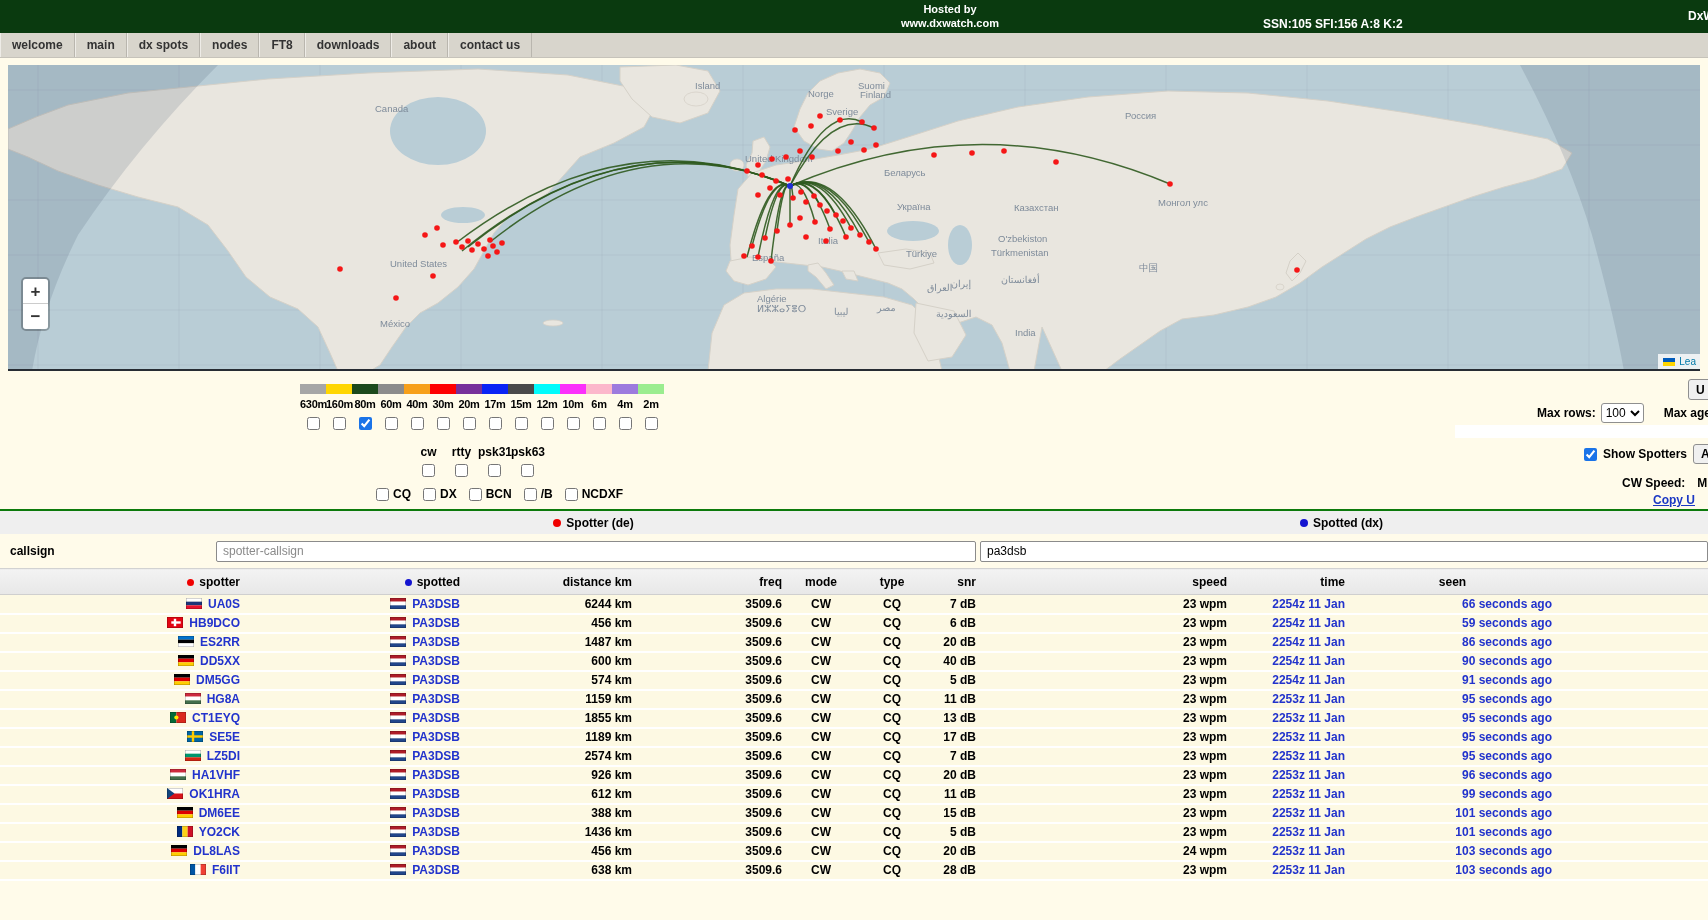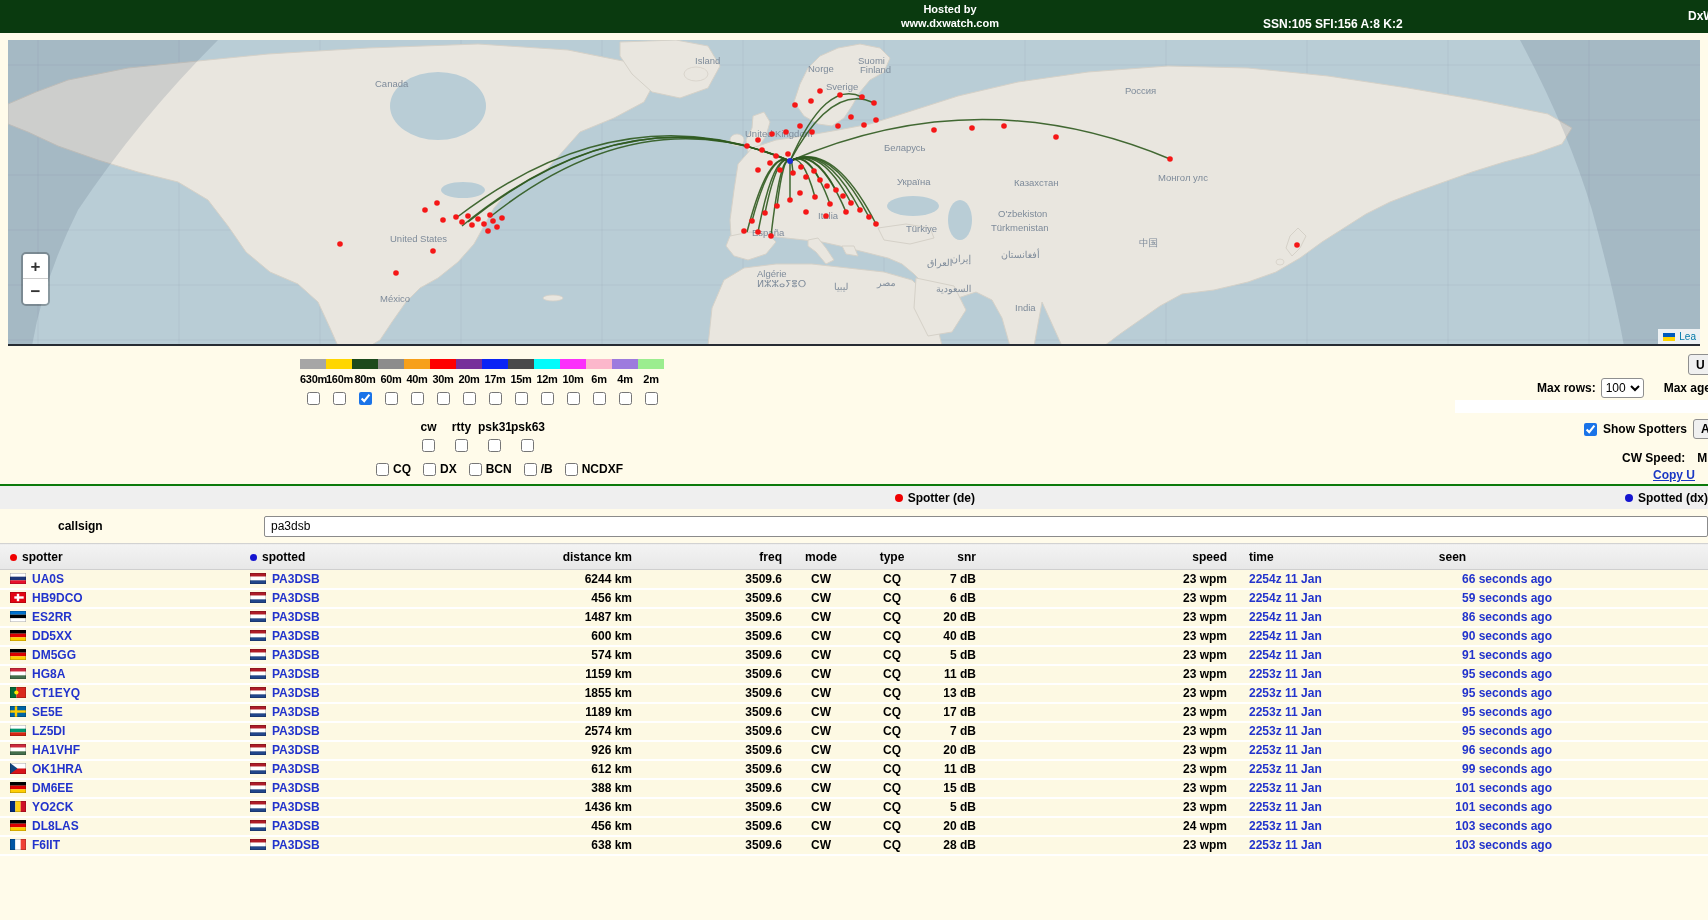--- a/index.html
+++ b/index.html
@@ -51,37 +51,37 @@
   .maxrow-row { position:absolute; top:32px; left:1537px; display:flex; align-items:center; gap:5px; white-space:nowrap; font-size:12px; }
   .maxrow-row select { font-size:12px; height:20px; border:1px solid #8f8f8f; border-radius:3px; background:#fff; cursor:pointer; }
   .white-strip { position:absolute; top:54px; left:1455px; width:253px; height:13px; background:#fff; }
   .spotters-row { position:absolute; top:73px; left:1584px; display:flex; align-items:center; gap:6px; white-space:nowrap; font-size:12px; }
   .cwspeed-row { position:absolute; top:105px; left:1622px; display:flex; gap:12px; white-space:nowrap; font-size:12px; }
   .copy-link { position:absolute; top:122px; left:1653px; color:#1b38c4; text-decoration:underline; font-size:12px; cursor:pointer; white-space:nowrap; }
 
   .greenline { height:2px; background:#0c7a0c; }
 
   .legendrow { display:grid; grid-template-columns:212px 763px 733px; height:23px; background:#efefef; align-items:center; }
-  .legenditem { display:flex; align-items:center; justify-content:flex-end; gap:5px; font-size:12px; font-weight:bold; }
+  .legenditem { display:flex; align-items:center; justify-content:center; gap:5px; font-size:12px; font-weight:bold; }
   .dot { display:inline-block; width:8px; height:8px; border-radius:50%; }
   .dot.red { background:#f00000; }
   .dot.blue { background:#1414d0; }
 
   .callsignrow { display:flex; align-items:center; height:34px; }
-  .callsignrow .cl { width:216px; padding-left:10px; font-size:12px; font-weight:bold;margin-left:48px; }
+  .callsignrow .cl { width:216px; padding-left:10px; font-size:12px; font-weight:bold; }
   .callsignrow input { height:21px; border:1px solid #8b8b8b; border-radius:2px; font-size:12px; padding:1px 6px; background:#fff; }
   .callsignrow input::placeholder { color:#8a8a8a; font-weight:normal; }
   .in-spotter { width:760px; margin-right:4px; }
   .in-spotted { flex:1; }
 
   table { width:1708px; border-collapse:collapse; table-layout:fixed; font-size:12px; font-weight:bold; }
   thead th { height:26px; background:linear-gradient(#f3f3f3,#e7e7e7); border-top:1px solid #d2d2d2;
              border-bottom:1px solid #cfcfcf; font-size:12px; font-weight:bold; white-space:nowrap; overflow:hidden; }
   tbody td { height:19px; background:#fdf9e3; border-bottom:2px solid #ffffff; white-space:nowrap; overflow:hidden; }
-  .al-l { text-align:left; padding-left:10px; }
+  .al-l { text-align:right; padding-left:10px; }
   .al-r { text-align:right; padding-right:8px; }
   .al-c { text-align:center; }
   .pad-time { padding-left:14px; }
   a.cs { color:#2233cc; text-decoration:none; cursor:pointer; }
   .bluetxt { color:#2233cc; }
   .flag { display:inline-block; margin-right:6px; vertical-align:-1px; line-height:0; }
   .hdot { display:inline-block; width:7px; height:7px; border-radius:50%; margin-right:5px; vertical-align:0; }
 </style>
 </head>
 <body>
@@ -90,20 +90,30 @@
 
   <header class="topbar">
     <div class="hosted">
       <div>Hosted by</div>
       <div>www.dxwatch.com</div>
     </div>
     <div class="solar">SSN:105 SFI:156 A:8 K:2</div>
     <div class="dxw">DxWa</div>
   </header>
 
+  <nav class="navbar" id="navbar">
+      <div class="nav-item">welcome</div>
+      <div class="nav-item">main</div>
+      <div class="nav-item">dx spots</div>
+      <div class="nav-item">nodes</div>
+      <div class="nav-item">FT8</div>
+      <div class="nav-item">downloads</div>
+      <div class="nav-item">about</div>
+      <div class="nav-item">contact us</div>
+    </nav>
 
   <div class="map-wrap" id="mapwrap" style="background: rgb(185, 205, 214);">
     <div id="mapsvg-holder"><svg width="1692" height="306" viewBox="0 0 1692 306">
           <line x1="30" y1="0" x2="30" y2="306" stroke="rgba(120,130,145,0.12)"></line>
           <line x1="171" y1="0" x2="171" y2="306" stroke="rgba(120,130,145,0.12)"></line>
           <line x1="312" y1="0" x2="312" y2="306" stroke="rgba(120,130,145,0.12)"></line>
           <line x1="453" y1="0" x2="453" y2="306" stroke="rgba(120,130,145,0.12)"></line>
           <line x1="594" y1="0" x2="594" y2="306" stroke="rgba(120,130,145,0.12)"></line>
           <line x1="735" y1="0" x2="735" y2="306" stroke="rgba(120,130,145,0.12)"></line>
           <line x1="876" y1="0" x2="876" y2="306" stroke="rgba(120,130,145,0.12)"></line>
@@ -402,20 +412,21 @@
       <span>Spotter (de)</span>
     </div>
     <div class="legenditem">
       <span class="dot blue"></span>
       <span>Spotted (dx)</span>
     </div>
   </div>
 
   <div class="callsignrow">
     <div class="cl">callsign</div>
+    <input class="in-spotter" placeholder="spotter-callsign" style="">
     <input class="in-spotted" value="pa3dsb" style="">
   </div>
 
   <table>
     <colgroup id="cols">
         <col style="width: 240px;">
         <col style="width: 220px;">
         <col style="width: 180px;">
         <col style="width: 150px;">
         <col style="width: 62px;">

